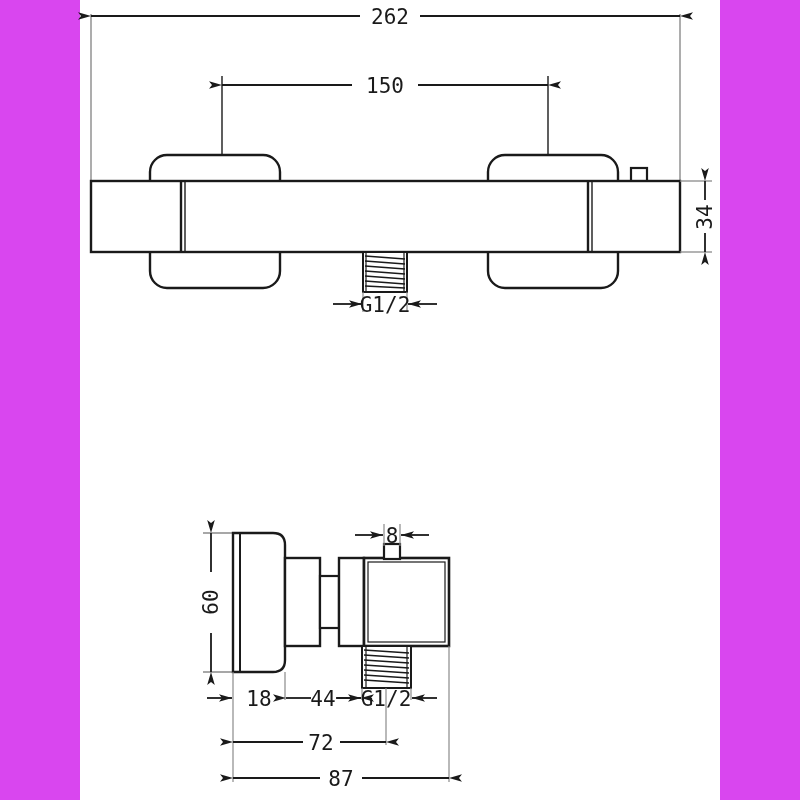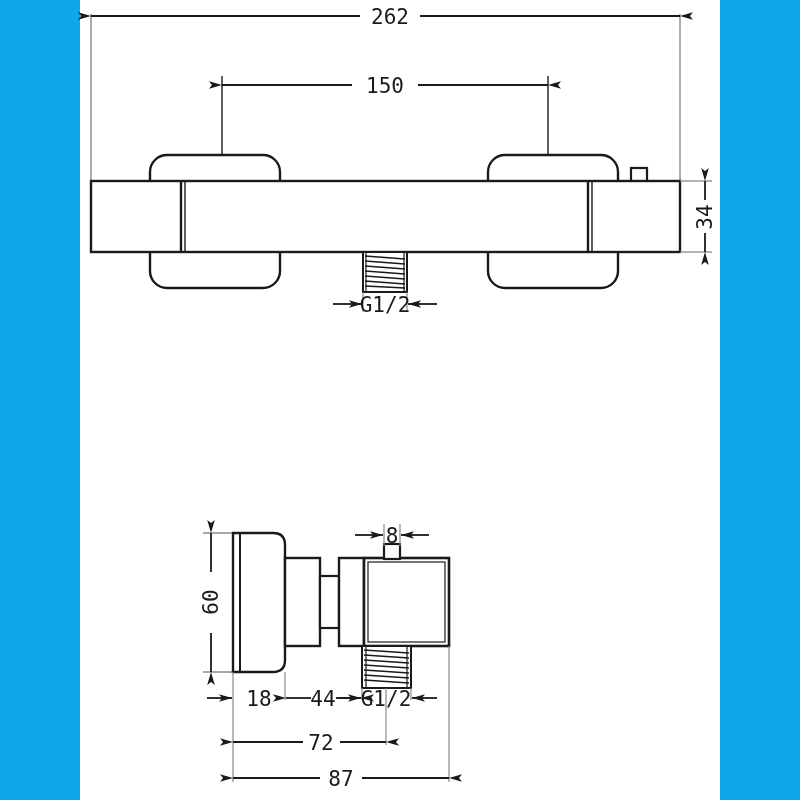--- a/index.html
+++ b/index.html
@@ -4,21 +4,21 @@
 <style>
   html, body {
     margin: 0;
     padding: 0;
     background: #000000;
   }
   #page {
     position: relative;
     width: 800px;
     height: 800px;
-    background: #0ea5e9;
+    background: #d946ef;
     overflow: hidden;
     font-family: "DejaVu Sans", sans-serif;
   }
   #sheet {
     position: absolute;
     left: 80px;
     top: 0px;
     width: 640px;
     height: 800px;
     background: #ffffff;

